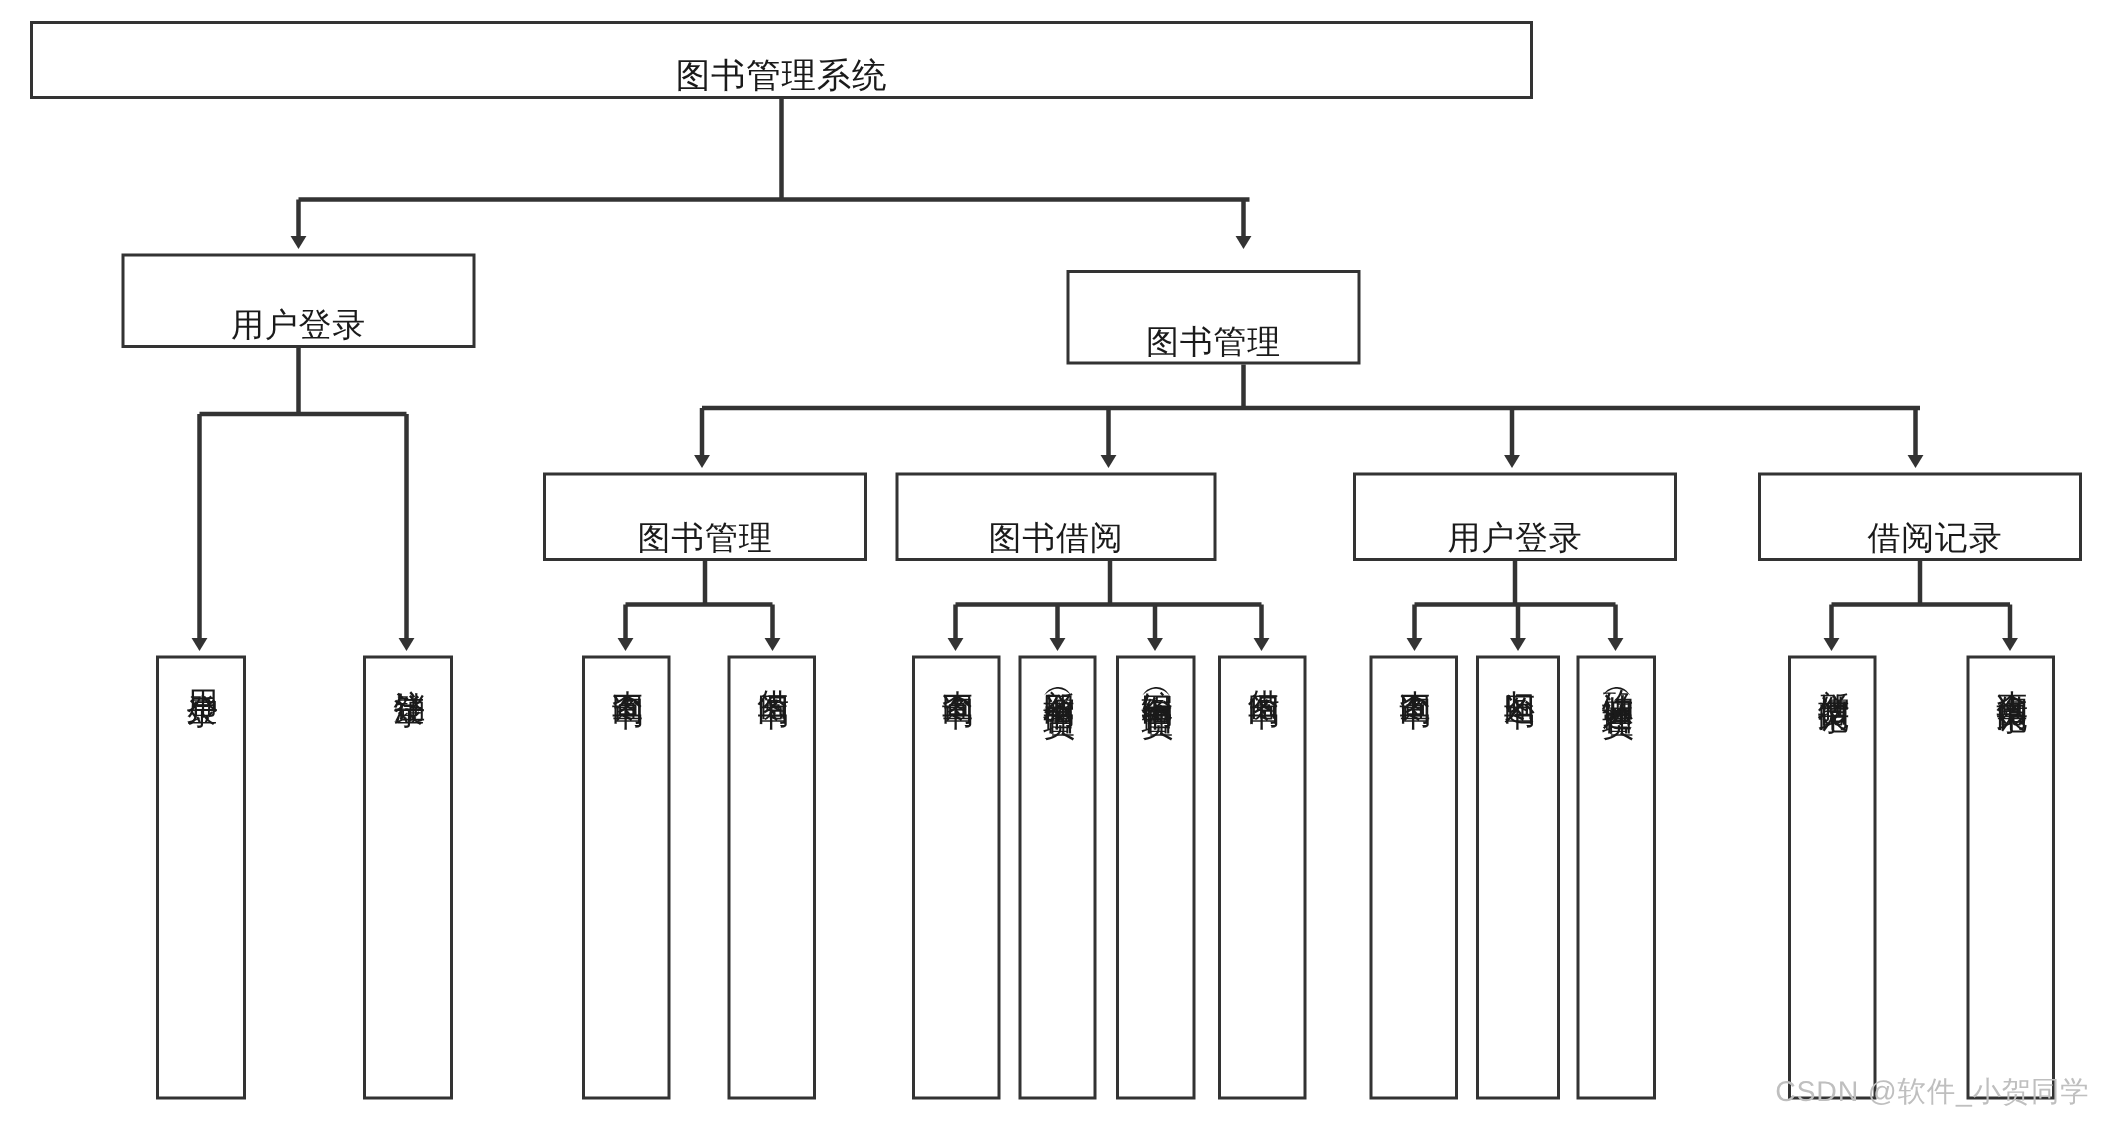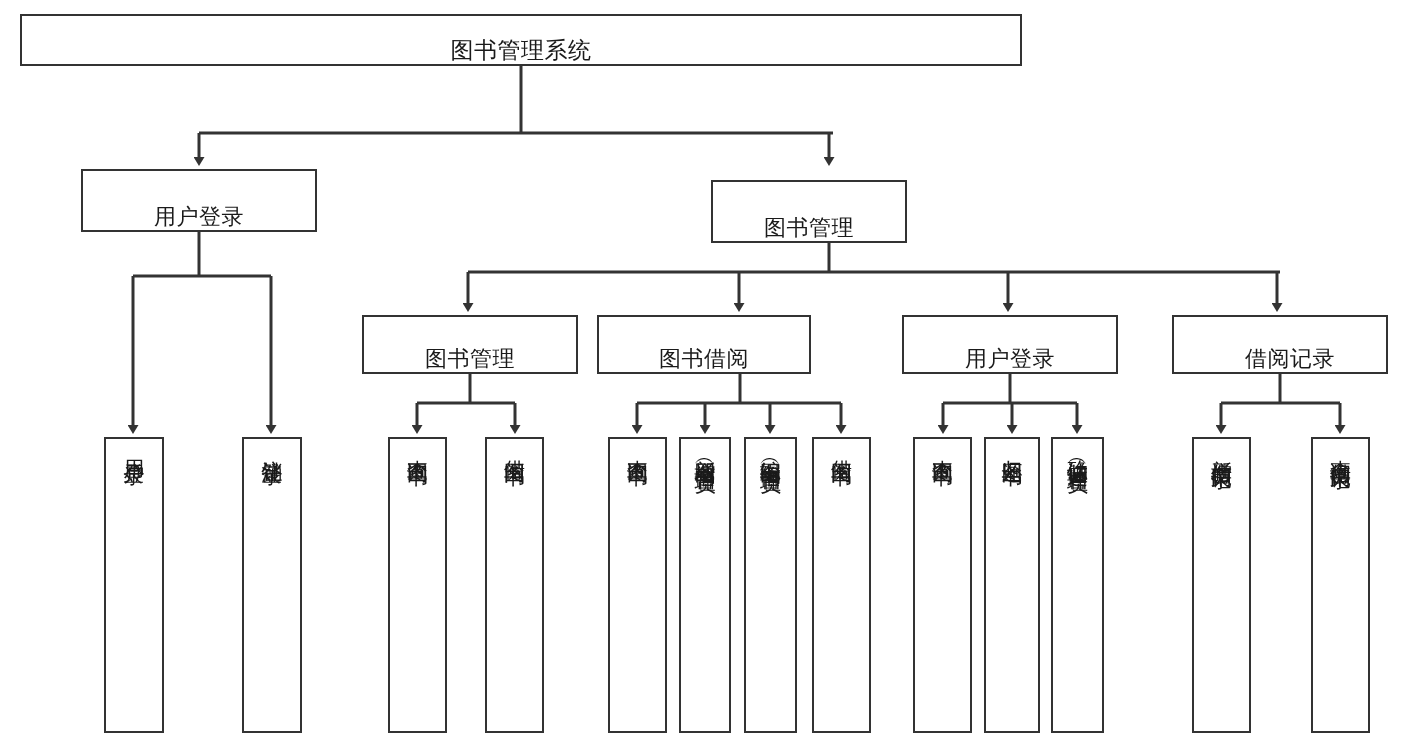--- a/index.html
+++ b/index.html
@@ -180,13 +180,14 @@
         <span class="label">确认归还（管理员）</span>
       </div>
       <div class="node leaf vert" style="left: 1192px; top: 437px; width: 59px; height: 296px;">
         <span class="label">新增借阅记录</span>
       </div>
       <div class="node leaf vert" style="left: 1311px; top: 437px; width: 59px; height: 296px;">
         <span class="label">查询借阅记录</span>
       </div>
     </div>
 
+  <div class="watermark">CSDN @软件_小贺同学</div>
 </div>
 
 </body></html>

